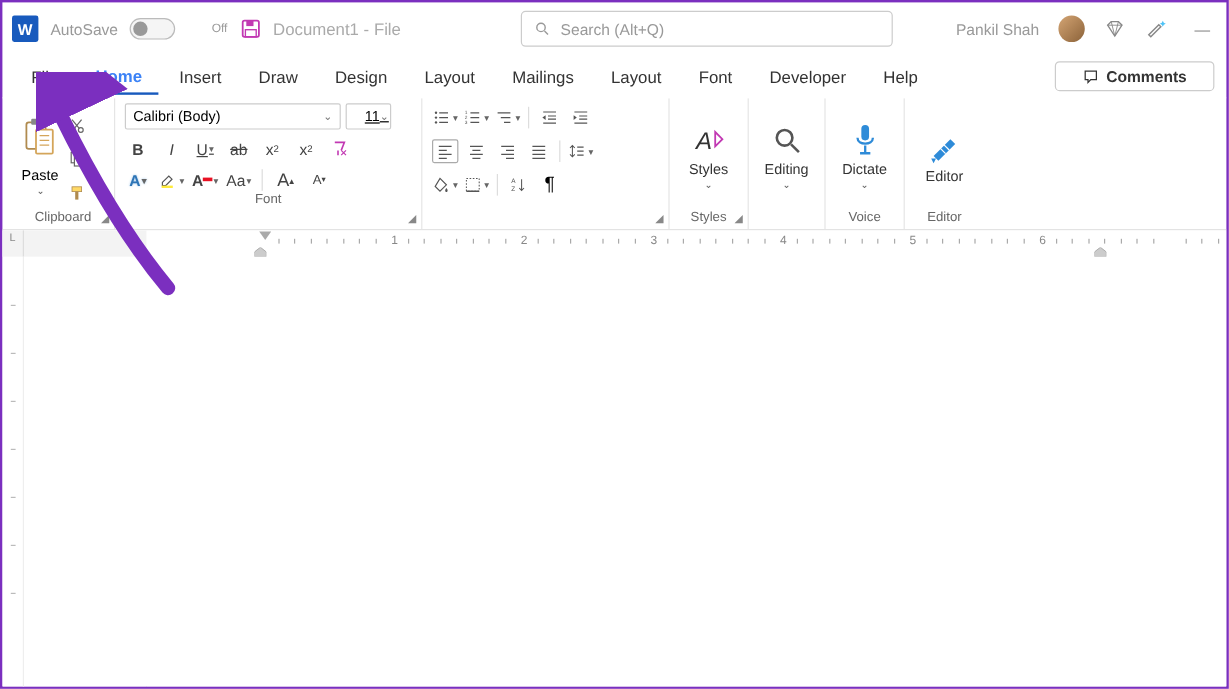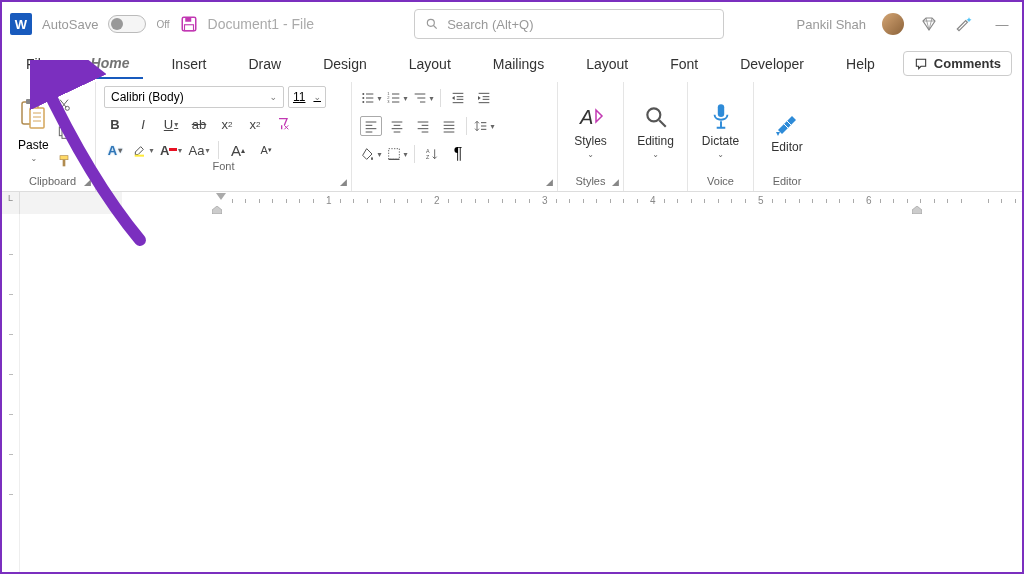--- a/index.html
+++ b/index.html
@@ -2,49 +2,49 @@
 <html><head>
 <meta charset="utf-8">
 <style>
   * { box-sizing: border-box; margin: 0; padding: 0; font-family: "Segoe UI", sans-serif; }
   body { width: 1024px; height: 574px; background: #fff; border: 2px solid #7b2fbf; position: relative; overflow: hidden; }
   .titlebar { height: 44px; display: flex; align-items: center; padding: 0 8px; gap: 10px; color: #888; font-size: 13px; }
   .word-icon { width: 22px; height: 22px; background: #185abd; border-radius: 2px; display: flex; align-items: center; justify-content: center; color: #fff; font-weight: bold; font-size: 13px; }
   .autosave-label { color: #999; font-size: 13px; }
   .toggle { width: 38px; height: 18px; border: 1px solid #bbb; border-radius: 9px; position: relative; background: #f5f5f5; }
   .toggle::before { content: ""; position: absolute; left: 2px; top: 2px; width: 12px; height: 12px; background: #999; border-radius: 50%; }
-  .toggle-off { font-size: 10px; color: #999; margin-left: 0; }
+  .toggle-off { font-size: 10px; color: #999; margin-left: 20px; }
   .save-floppy { width: 18px; height: 18px; }
   .title-text { color: #aaa; font-size: 14px; }
   .search-box { margin-left: 90px; width: 310px; height: 30px; border: 1px solid #ccc; border-radius: 4px; display: flex; align-items: center; padding: 0 10px; gap: 8px; color: #999; font-size: 13px; }
   .title-right { margin-left: auto; display: flex; align-items: center; gap: 16px; }
   .user-label { font-size: 13px; color: #999; }
   .avatar { width: 22px; height: 22px; border-radius: 50%; background: linear-gradient(135deg,#d4a574,#8b6239); }
   .diamond { width: 18px; height: 18px; }
   .minimize-btn { width: 24px; height: 24px; display: flex; align-items: center; justify-content: center; color: #888; }
 
-  .menubar { height: 36px; display: flex; align-items: center; padding: 0 10px; gap: 14px; font-size: 14px; color: #333; border-bottom: 1px solid #fff; }
+  .menubar { height: 36px; display: flex; align-items: center; padding: 0 10px; gap: 3px; font-size: 14px; color: #333; border-bottom: 1px solid #fff; }
   .menubar .tab { padding: 6px 14px; cursor: pointer; }
-  .menubar .tab.active { border-bottom: 2.5px solid #185abd; font-weight: 600; color: #737373; font-style: italic; }
-  .comments-btn { margin-left: auto; border: 1px solid #ccc; border-radius: 4px; padding: 4px 10px; display: flex; align-items: center; gap: 6px; font-size: 13px; font-weight: 600; }
+  .menubar .tab.active { border-bottom: 2.5px solid #185abd; font-weight: 600; color: #3b82f6; }
+  .comments-btn { margin-left: auto; border: 1px solid #ccc; border-radius: 4px; padding: 4px 22px; display: flex; align-items: center; gap: 6px; font-size: 13px; font-weight: 600; }
 
   .ribbon { height: 110px; display: flex; border-bottom: 1px solid #ddd; padding: 0 8px; position: relative; }
   .group { border-right: 1px solid #e5e5e5; padding: 2px 8px 0 8px; display: flex; flex-direction: column; position: relative; }
   .group:last-child { border-right: none; }
   .group-body { flex: 1; display: flex; align-items: center; gap: 4px; }
   .group-label { font-size: 11px; color: #666; text-align: center; padding-bottom: 4px; }
   .launcher { position: absolute; right: 4px; bottom: 4px; font-size: 9px; color: #888; }
 
   .undo-col { display: flex; flex-direction: column; gap: 6px; align-items: center; padding-top: 6px; }
   .clip-col { display: flex; flex-direction: column; align-items: center; gap: 2px; padding-top: 2px; }
   .small-stack { display: flex; flex-direction: column; gap: 8px; align-items: center; padding-top: 6px; }
 
   .font-top { display: flex; gap: 4px; align-items: center; }
   .font-select { width: 180px; height: 22px; border: 1px solid #ccc; border-radius: 2px; padding: 0 6px; font-size: 12px; display: flex; align-items: center; justify-content: space-between; }
-  .size-select { width: 38px; height: 22px; border: 1px solid #ccc; border-radius: 2px; padding: 0 4px; font-size: 12px; display: flex; align-items: center; justify-content: space-between; text-decoration: underline; }
+  .size-select { width: 38px; height: 22px; border: 1px solid #ccc; border-radius: 2px; padding: 0 15px; font-size: 12px; display: flex; align-items: center; justify-content: space-between; text-decoration: underline; }
   .font-mid, .font-bot { display: flex; gap: 6px; align-items: center; margin-top: 6px; }
   .fmt-btn { width: 22px; height: 20px; display: flex; align-items: center; justify-content: center; font-size: 13px; color: #444; cursor: pointer; }
   .fmt-btn.bold { font-weight: bold; }
   .fmt-btn.italic { font-style: italic; }
   .fmt-btn.underline { text-decoration: underline; }
   .fmt-btn.strike { text-decoration: line-through; }
   .font-col { display: flex; flex-direction: column; padding-top: 2px; }
 
   .para-row { display: flex; gap: 4px; align-items: center; }
   .para-col { display: flex; flex-direction: column; gap: 8px; padding-top: 4px; }

